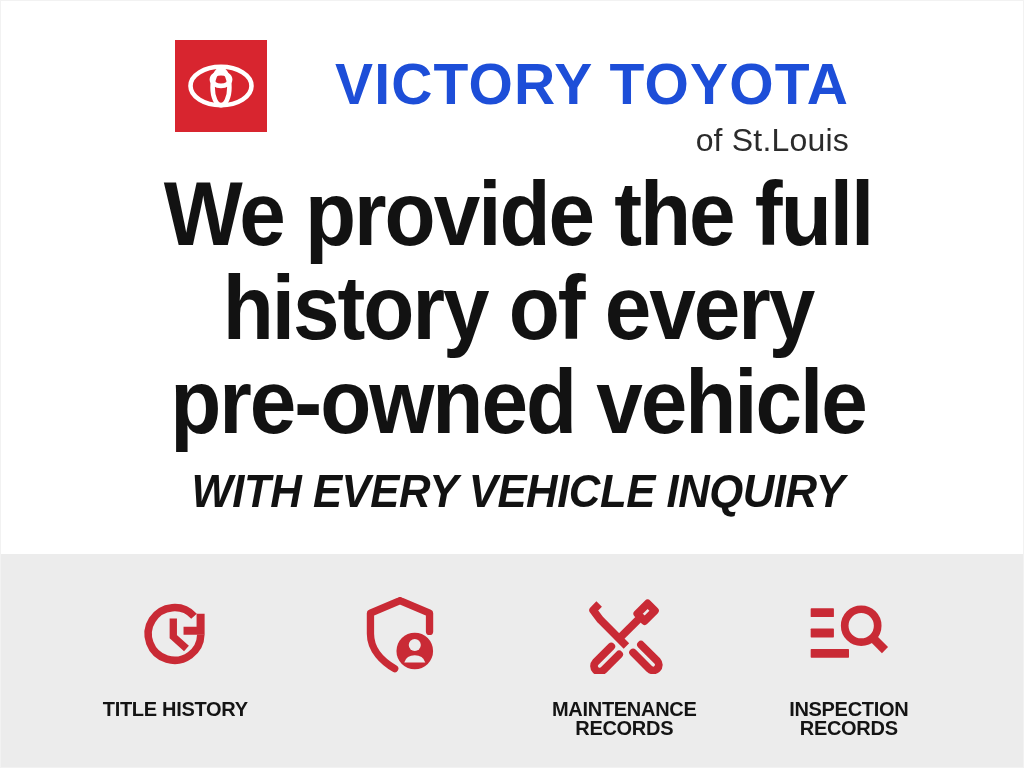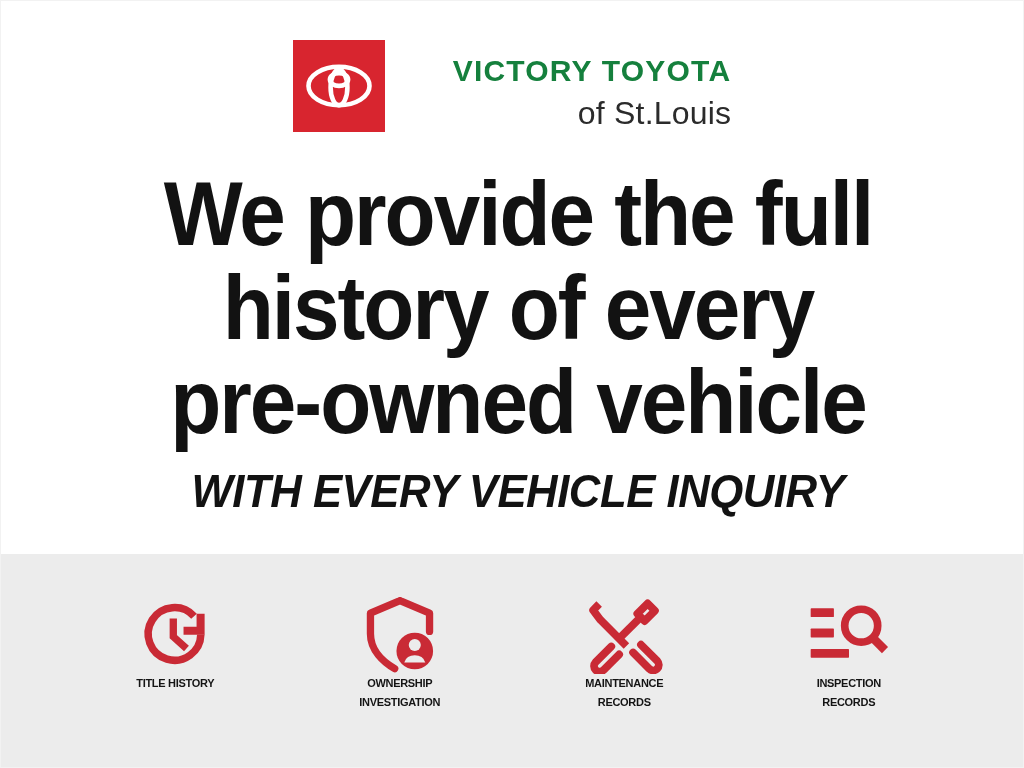--- a/index.html
+++ b/index.html
@@ -63,24 +63,24 @@
 
   .brand-text {
     display: flex;
     flex-direction: column;
     align-items: flex-end;
     margin-left: 44px;
     padding-top: 16px;
   }
   .brand-name {
     font-family: "Liberation Sans", sans-serif;
-    font-size: 30px;
+    font-size: 57px;
     font-weight: 700;
     letter-spacing: 1.2px;
-    color: #15803d;
+    color: #1d4ed8;
     line-height: 1;
     white-space: nowrap;
     margin-left: 24px;
   }
   .brand-sub {
     font-family: "Liberation Sans", sans-serif;
     font-size: 32px;
     font-weight: 400;
     color: #2b2b2b;
     line-height: 1;
@@ -140,23 +140,24 @@
     text-align: center;
   }
   .feature-icon {
     height: 78px;
     display: flex;
     align-items: center;
     justify-content: center;
   }
   .feature-icon svg { display: block; }
   .feature-label {
-    font-family: "Liberation Sans", sans-serif;
-    font-weight: 700;
-    font-size: 11px;
+    margin-top: 26px;
+    font-family: "Liberation Sans", sans-serif;
+    font-weight: 700;
+    font-size: 20px;
     line-height: 19px;
     letter-spacing: -0.3px;
     color: #141414;
     text-transform: uppercase;
     white-space: pre-line;
   }
 </style>
 </head>
 <body>
 
@@ -206,22 +207,20 @@
 
     <div class="feature">
       <div class="feature-icon">
         <svg width="76" height="78" viewBox="0 0 64 66" aria-hidden="true">
           <path d="M32 4 L57 14.5 V30 M32 4 L7 14.5 V32 C7 46 18 56 27.5 61.5" fill="none" stroke="#C92A35" stroke-width="6.2" stroke-linecap="round" stroke-linejoin="round"></path>
           <circle cx="44.5" cy="46.5" r="15.5" fill="#C92A35"></circle>
           <circle cx="44.5" cy="41.5" r="5.1" fill="#ECECEC"></circle>
           <path d="M35.6 56.2 a9.3 8.4 0 0 1 17.8 0 z" fill="#ECECEC"></path>
         </svg>
       </div>
-      <div class="feature-label">OWNERSHIP
-INVESTIGATION</div>
     </div>
 
     <div class="feature">
       <div class="feature-icon">
         <svg width="80" height="78" viewBox="0 0 66 64" aria-hidden="true">
           <g stroke="#C92A35" stroke-width="6.4" fill="none" stroke-linejoin="round">
 
             <path d="M12.5 6.5 L7.5 11.5 L13.5 19.5 L35 41"></path>
             <path d="M40.5 46.5 L54 60 a4.6 4.6 0 0 0 6.5 -6.5 L47 40" stroke-linecap="round"></path>
 

